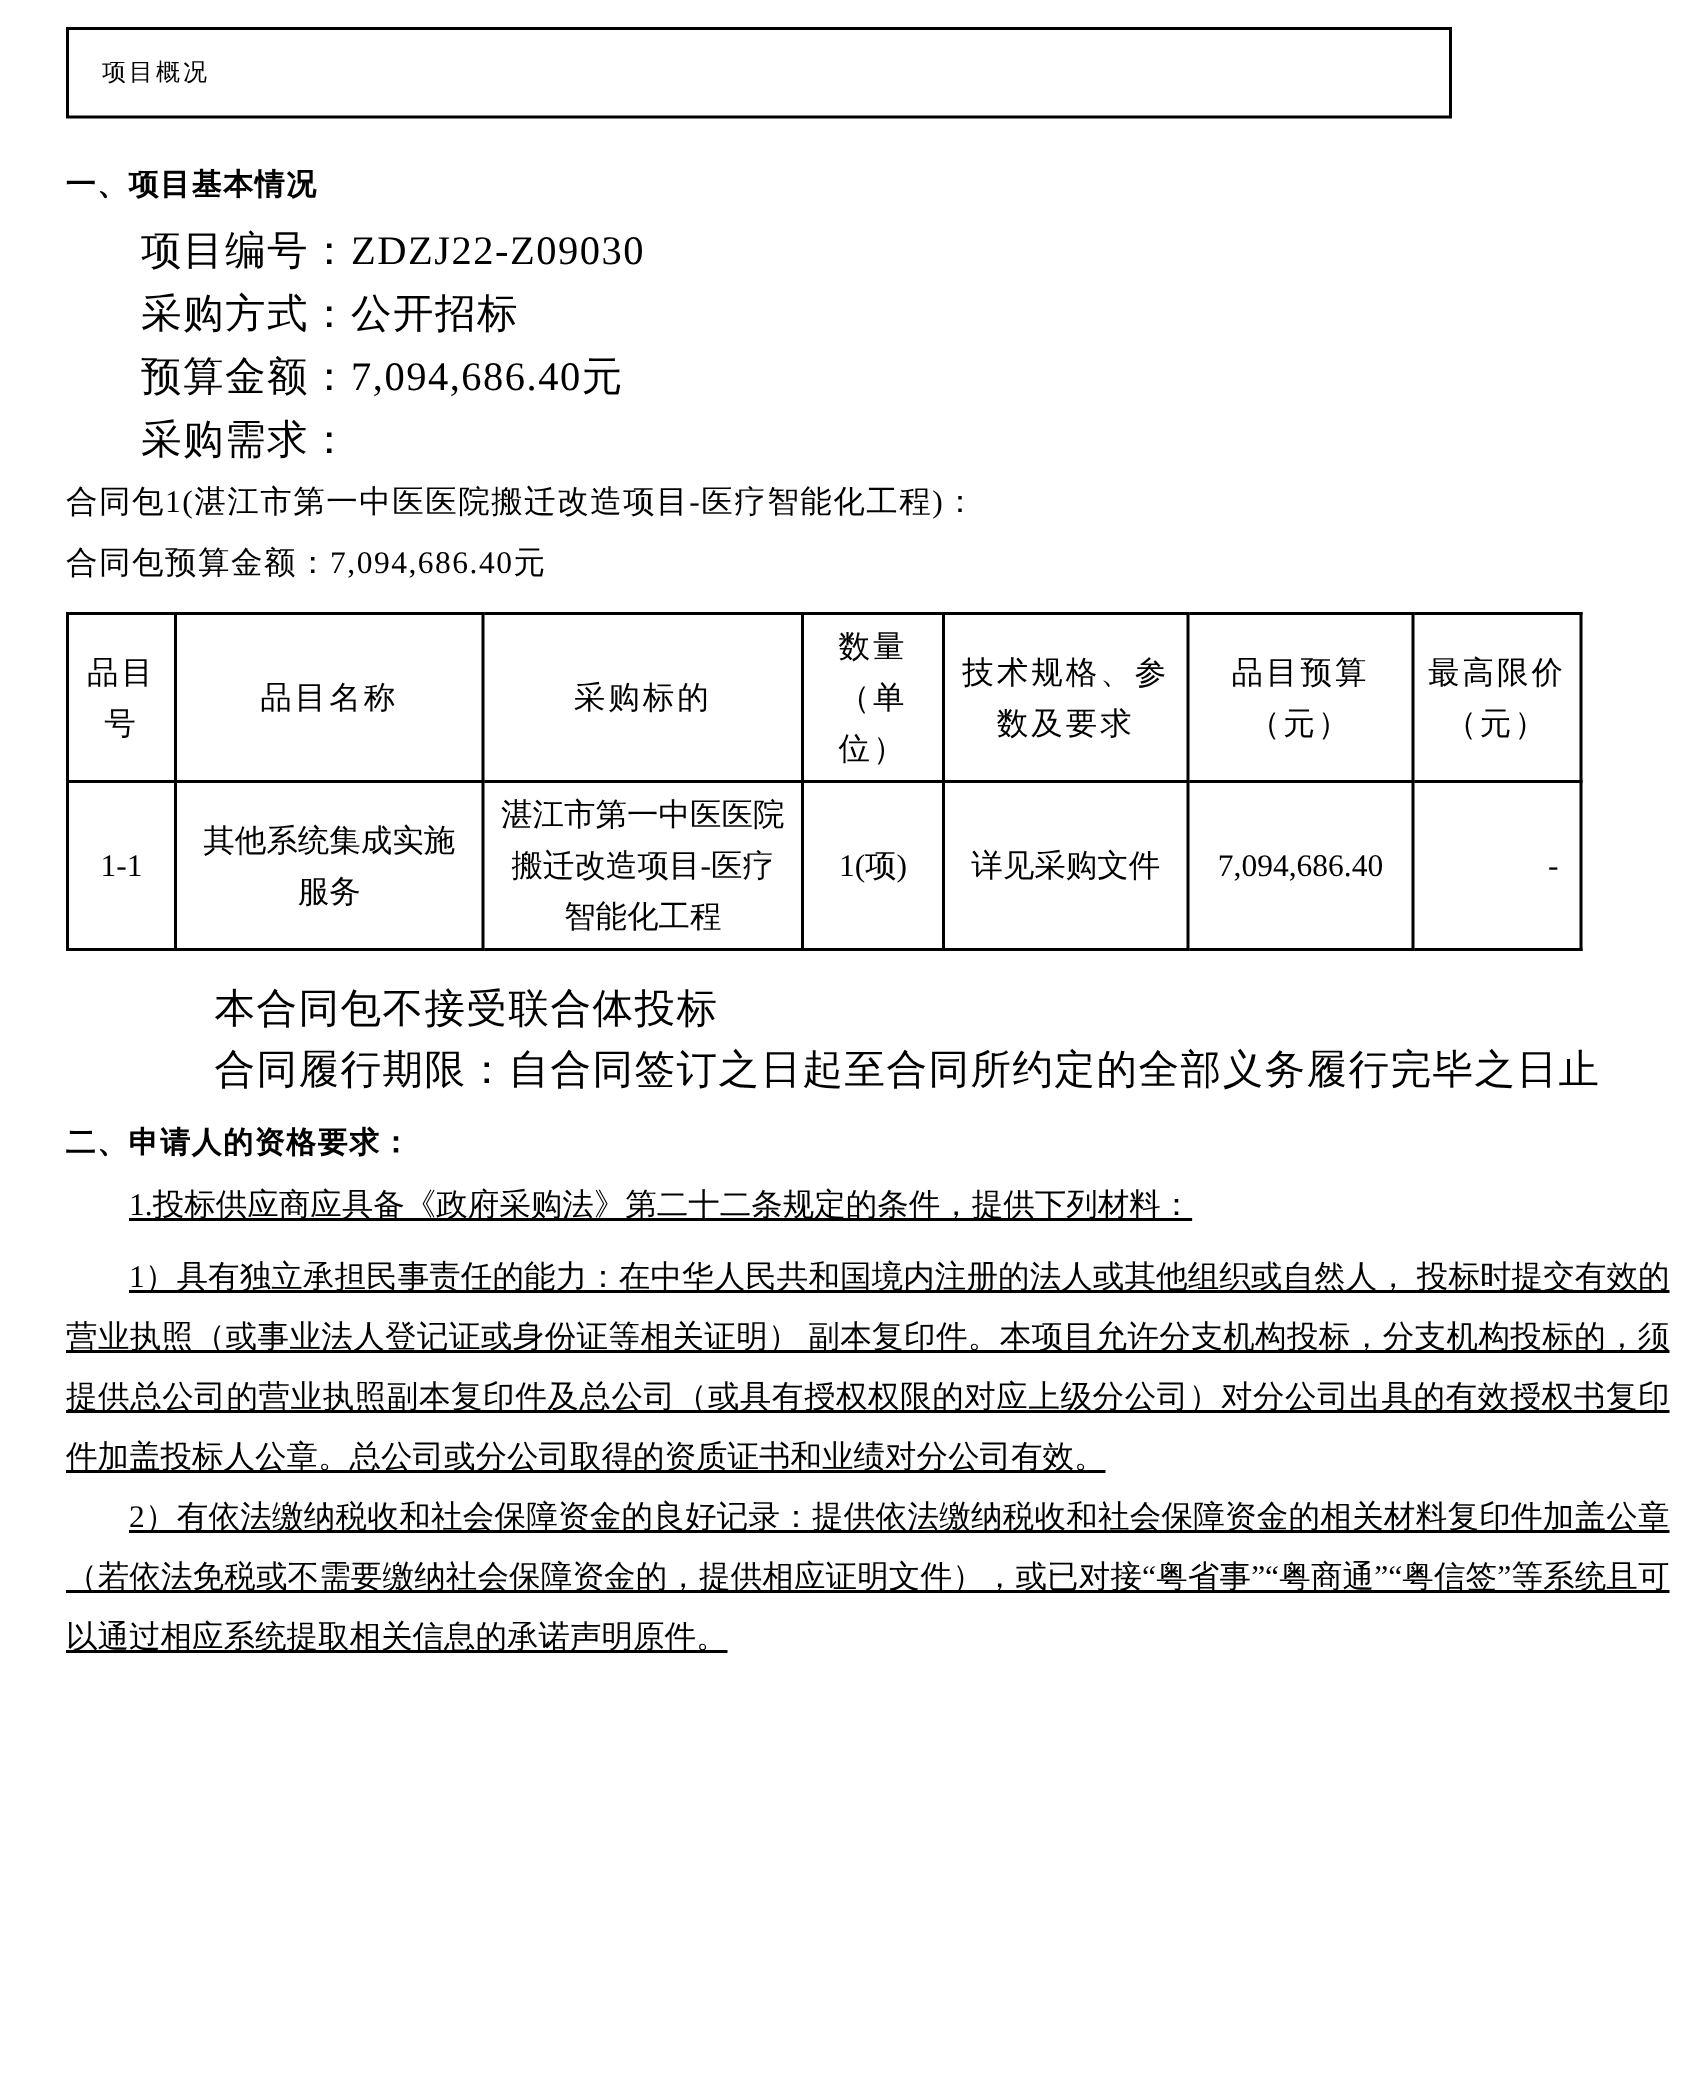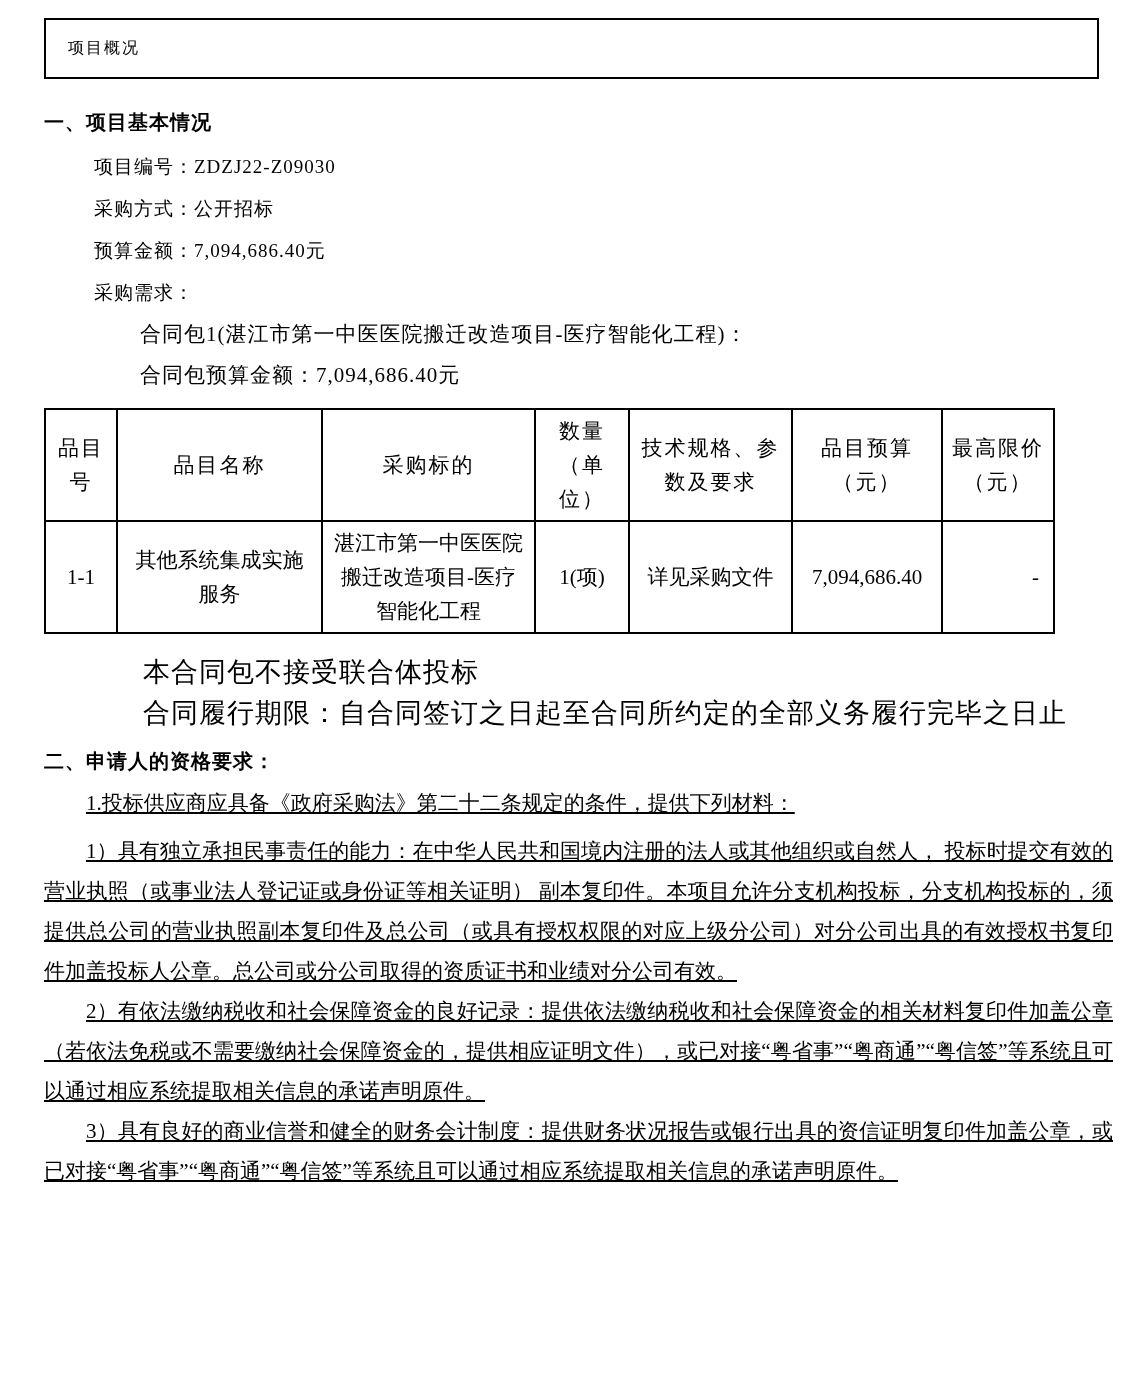--- a/index.html
+++ b/index.html
@@ -7,39 +7,39 @@
   body {
     width: 1133px; height: 1391px;
     color: #000000;
     font-family: "Liberation Serif", "DejaVu Serif", serif;
     overflow: hidden;
   }
   .page { padding: 18px 20px 0 44px; }
 
   
   .overview-box {
-    width: 1055px;
+    width: 924px;
     border: 2px solid #000;
     padding: 12px 16px 18px 10px;
   }
   .box-title { font-size: 16px; letter-spacing: 2px; margin: 6px 0 0 12px; }
   .box-body {
     font-size: 21px; line-height: 42px; margin-top: 12px;
     text-indent: 2em; text-align: justify; word-break: break-all;
   }
 
   
   .section-heading { font-size: 20px; font-weight: 600; letter-spacing: 1px; }
   .heading-basic { margin-top: 30px; }
   .heading-qual  { margin-top: 14px; }
 
   
   .fields { margin: 10px 0 0 50px; }
-  .field-line { font-size: 19px; line-height: 42px; letter-spacing: 1px; }
-  .contract-line { margin-left: 96px; font-size: 21px; line-height: 41px; letter-spacing: 1px; }
+  .field-line { font-size: 27px; line-height: 42px; letter-spacing: 1px; }
+  .contract-line { font-size: 21px; line-height: 41px; letter-spacing: 1px; }
 
   
   .items-table {
     margin: 12px 0 0 0;
     border-collapse: collapse;
     width: 1009px;
     table-layout: fixed;
   }
   .items-table th, .items-table td {
     border: 2px solid #000;
@@ -124,16 +124,15 @@
     <div class="note-line">本合同包不接受联合体投标</div>
     <div class="note-line">合同履行期限：自合同签订之日起至合同所约定的全部义务履行完毕之日止</div>
   </div>
 
   <h2 class="section-heading heading-qual">二、申请人的资格要求：</h2>
 
   <div class="paras">
     <p class="para para-intro">1.投标供应商应具备《政府采购法》第二十二条规定的条件，提供下列材料：</p>
     <p class="para">1）具有独立承担民事责任的能力：在中华人民共和国境内注册的法人或其他组织或自然人， 投标时提交有效的营业执照（或事业法人登记证或身份证等相关证明） 副本复印件。本项目允许分支机构投标，分支机构投标的，须提供总公司的营业执照副本复印件及总公司（或具有授权权限的对应上级分公司）对分公司出具的有效授权书复印件加盖投标人公章。总公司或分公司取得的资质证书和业绩对分公司有效。</p>
     <p class="para">2）有依法缴纳税收和社会保障资金的良好记录：提供依法缴纳税收和社会保障资金的相关材料复印件加盖公章（若依法免税或不需要缴纳社会保障资金的，提供相应证明文件），或已对接“粤省事”“粤商通”“粤信签”等系统且可以通过相应系统提取相关信息的承诺声明原件。</p>
-    <p class="para">3）具有良好的商业信誉和健全的财务会计制度：提供财务状况报告或银行出具的资信证明复印件加盖公章，或已对接“粤省事”“粤商通”“粤信签”等系统且可以通过相应系统提取相关信息的承诺声明原件。</p>
   </div>
 
 </div>
 
 </body></html>

